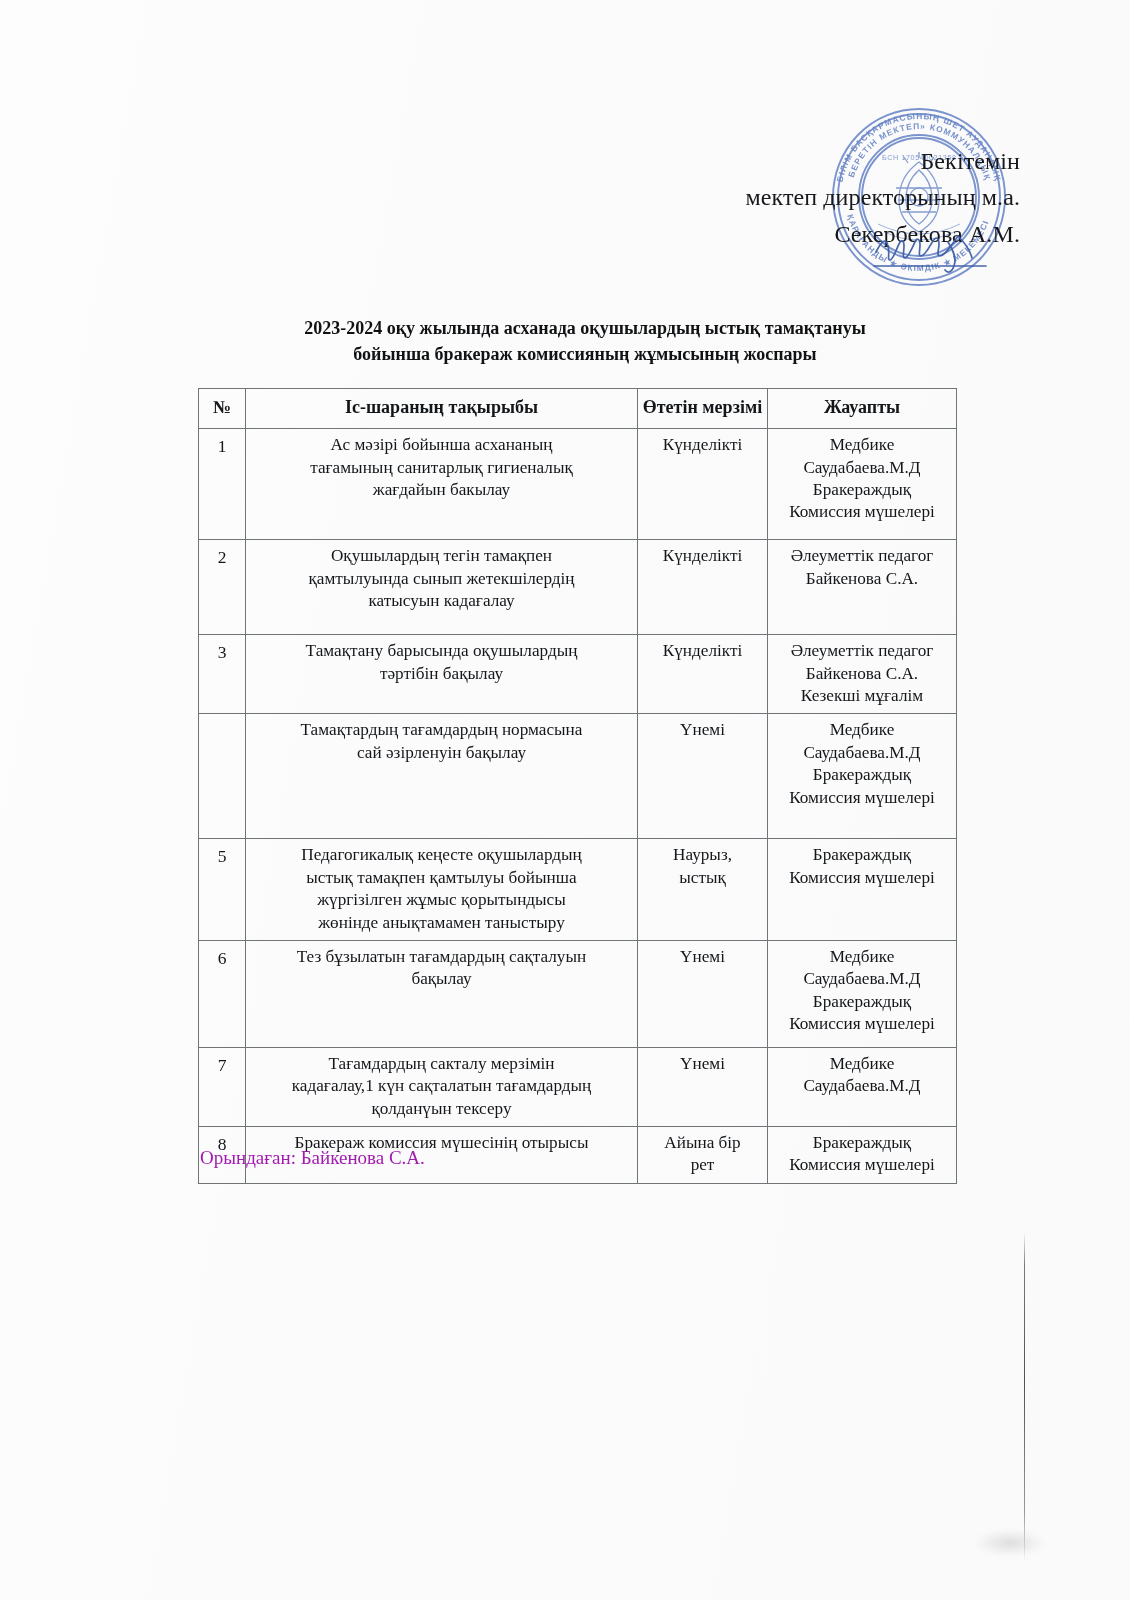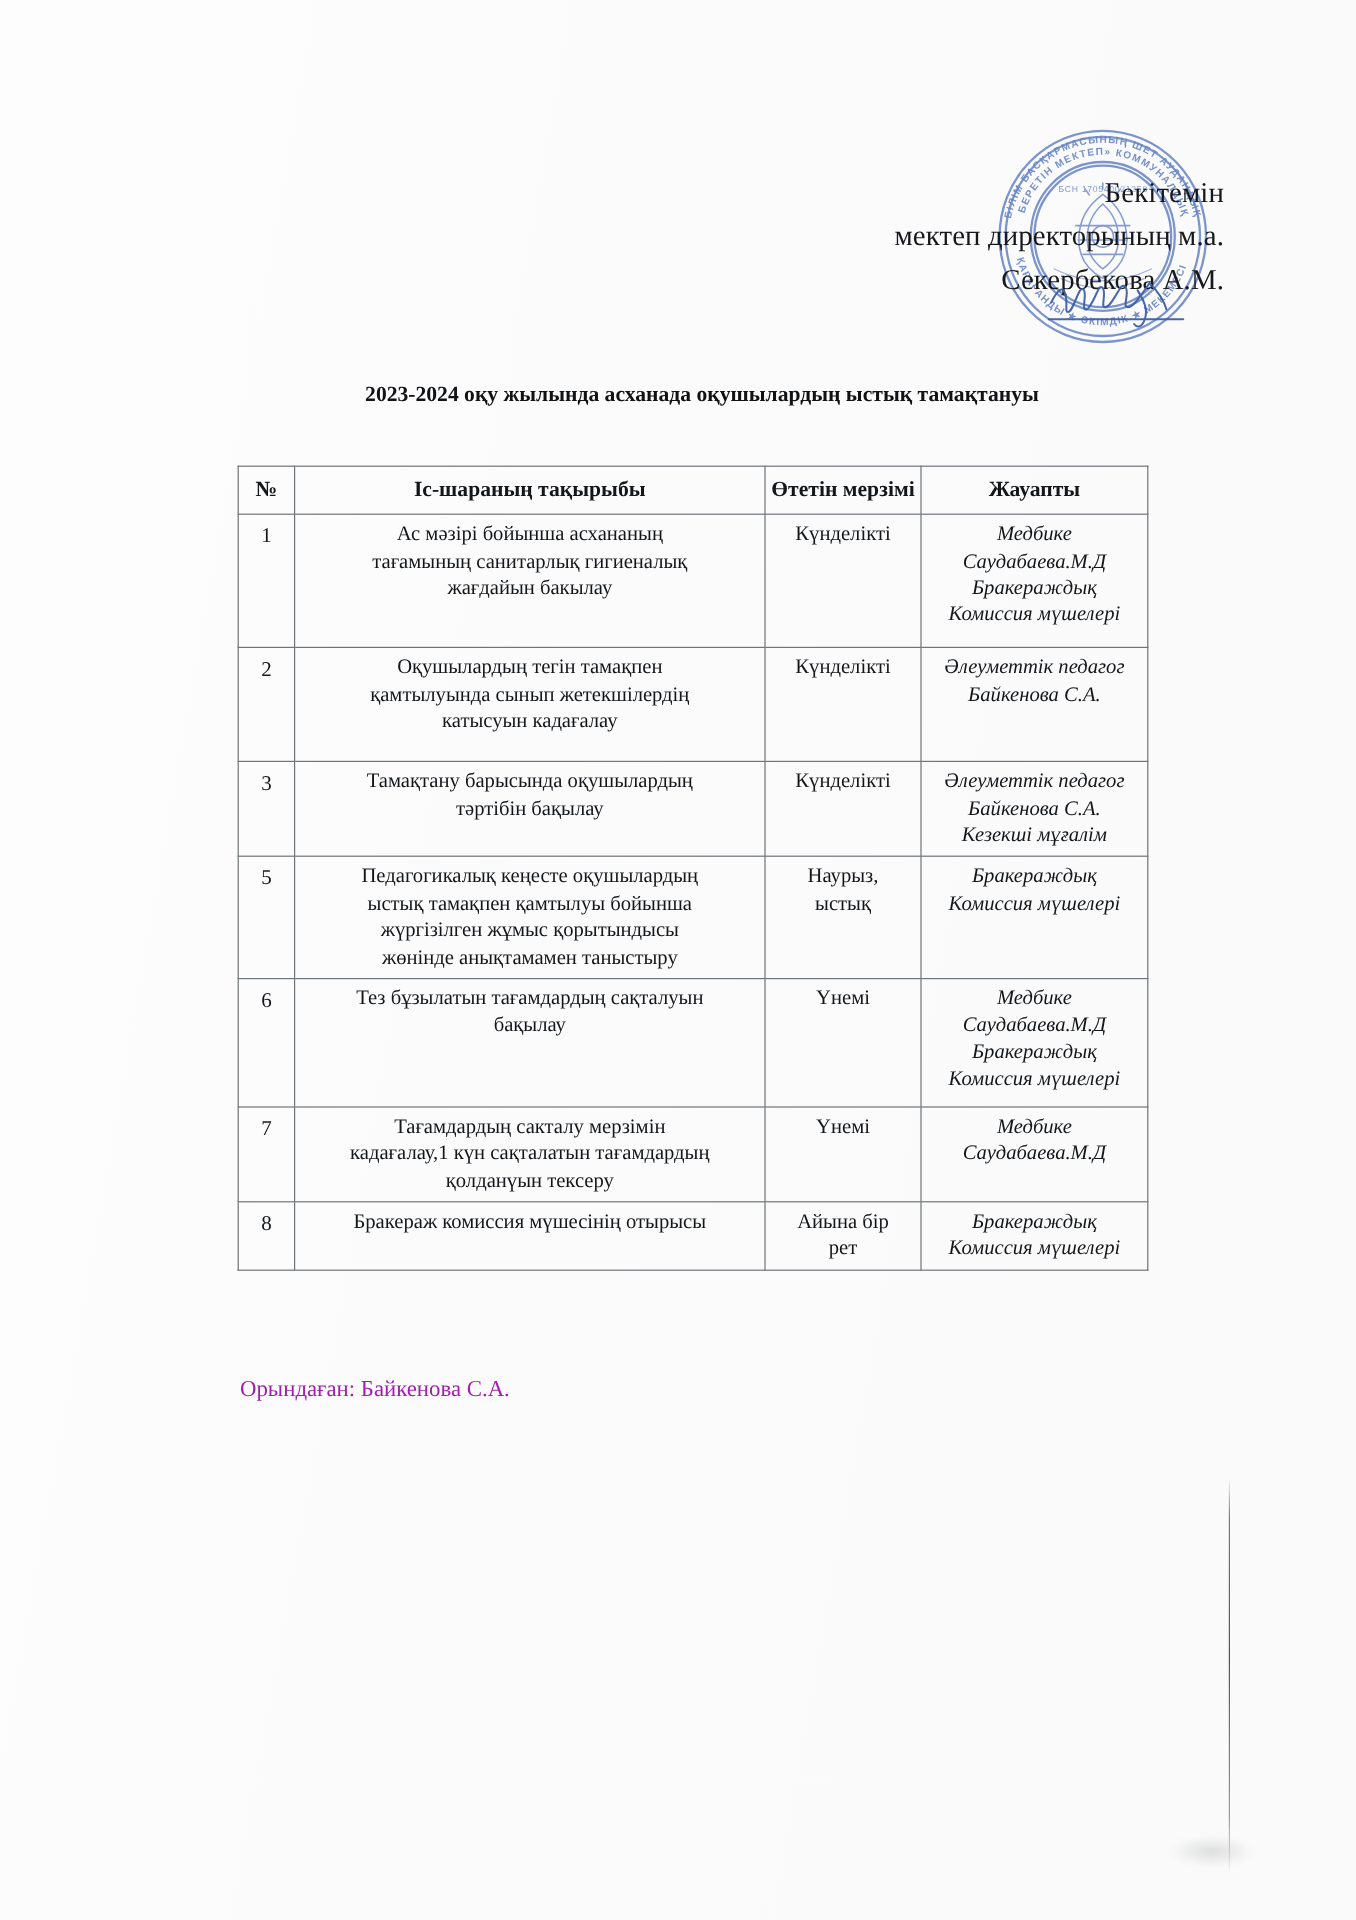--- a/index.html
+++ b/index.html
@@ -128,21 +128,21 @@
     font-weight: bold;
     font-size: 18px;
     padding-top: 7px;
     padding-bottom: 9px;
   }
   .plan-table td.num {
     font-size: 17.5px;
     padding-top: 6px;
   }
   .plan-table td.topic { padding-left: 8px; padding-right: 8px; margin-top: 46px; }
-  .plan-table td.resp  { padding-left: 3px; padding-right: 3px; font-style: italic; }
+  .plan-table td.resp  { padding-left: 3px; padding-right: 3px; }
   .plan-table td .l { display: block; }
 
   
   tr.r1 td { height: 98px; }
   tr.r2 td { height: 82px; }
   tr.r3 td { height: 66px; }
   tr.r4 td { height: 112px; }
   tr.r5 td { height: 84px; }
   tr.r6 td { height: 94px; }
   tr.r7 td { height: 62px; }
@@ -208,20 +208,21 @@
   <g fill="none" stroke="#3f5fa8" stroke-width="1.7" stroke-linecap="round">
     <path d="M4 30 c6 -12 10 -14 12 -6 c2 8 -1 14 2 14 c3 0 6 -10 9 -16 c2 -5 5 -4 5 2 c0 6 -2 12 1 12 c3 0 7 -10 10 -16 c2 -5 5 -3 5 3 c0 6 -2 11 1 11 c4 0 8 -9 12 -15 c3 -5 6 -3 6 3 c0 6 -3 12 1 12 c5 0 12 -12 18 -20"></path>
     <path d="M76 20 c5 8 9 16 6 24 c-2 6 -6 8 -9 4"></path>
     <path d="M86 14 c6 6 12 14 14 22"></path>
     <path d="M2 44 h112"></path>
   </g>
 </svg>
 
 <div class="doc-title">
   <span class="t-ln">2023-2024 оқу жылында асханада оқушылардың ыстық  тамақтануы</span>
+  <span class="t-ln">бойынша бракераж комиссияның жұмысының жоспары</span>
 </div>
 
 <table class="plan-table">
   <colgroup>
     <col class="c-num">
       <col class="c-top">
       <col class="c-date">
       <col class="c-resp">
   </colgroup>
   <thead>
@@ -276,20 +277,36 @@
         </td>
         <td class="date">
           <span class="l">Күнделікті</span>
         </td>
         <td class="resp">
           <span class="l">Әлеуметтік педагог</span>
           <span class="l">Байкенова С.А.</span>
           <span class="l">Кезекші мұғалім</span>
         </td>
       </tr>
+      <tr class="r4">
+        <td class="num"></td>
+        <td class="topic">
+          <span class="l">Тамақтардың тағамдардың нормасына</span>
+          <span class="l">сай әзірленуін бақылау</span>
+        </td>
+        <td class="date">
+          <span class="l">Үнемі</span>
+        </td>
+        <td class="resp">
+          <span class="l">Медбике</span>
+          <span class="l">Саудабаева.М.Д</span>
+          <span class="l">Бракераждық</span>
+          <span class="l">Комиссия мүшелері</span>
+        </td>
+      </tr>
       <tr class="r5">
         <td class="num">5</td>
         <td class="topic">
           <span class="l">Педагогикалық кеңесте оқушылардың</span>
           <span class="l">ыстық тамақпен қамтылуы бойынша</span>
           <span class="l">жүргізілген жұмыс қорытындысы</span>
           <span class="l">жөнінде анықтамамен таныстыру</span>
         </td>
         <td class="date">
           <span class="l">Наурыз,</span>

